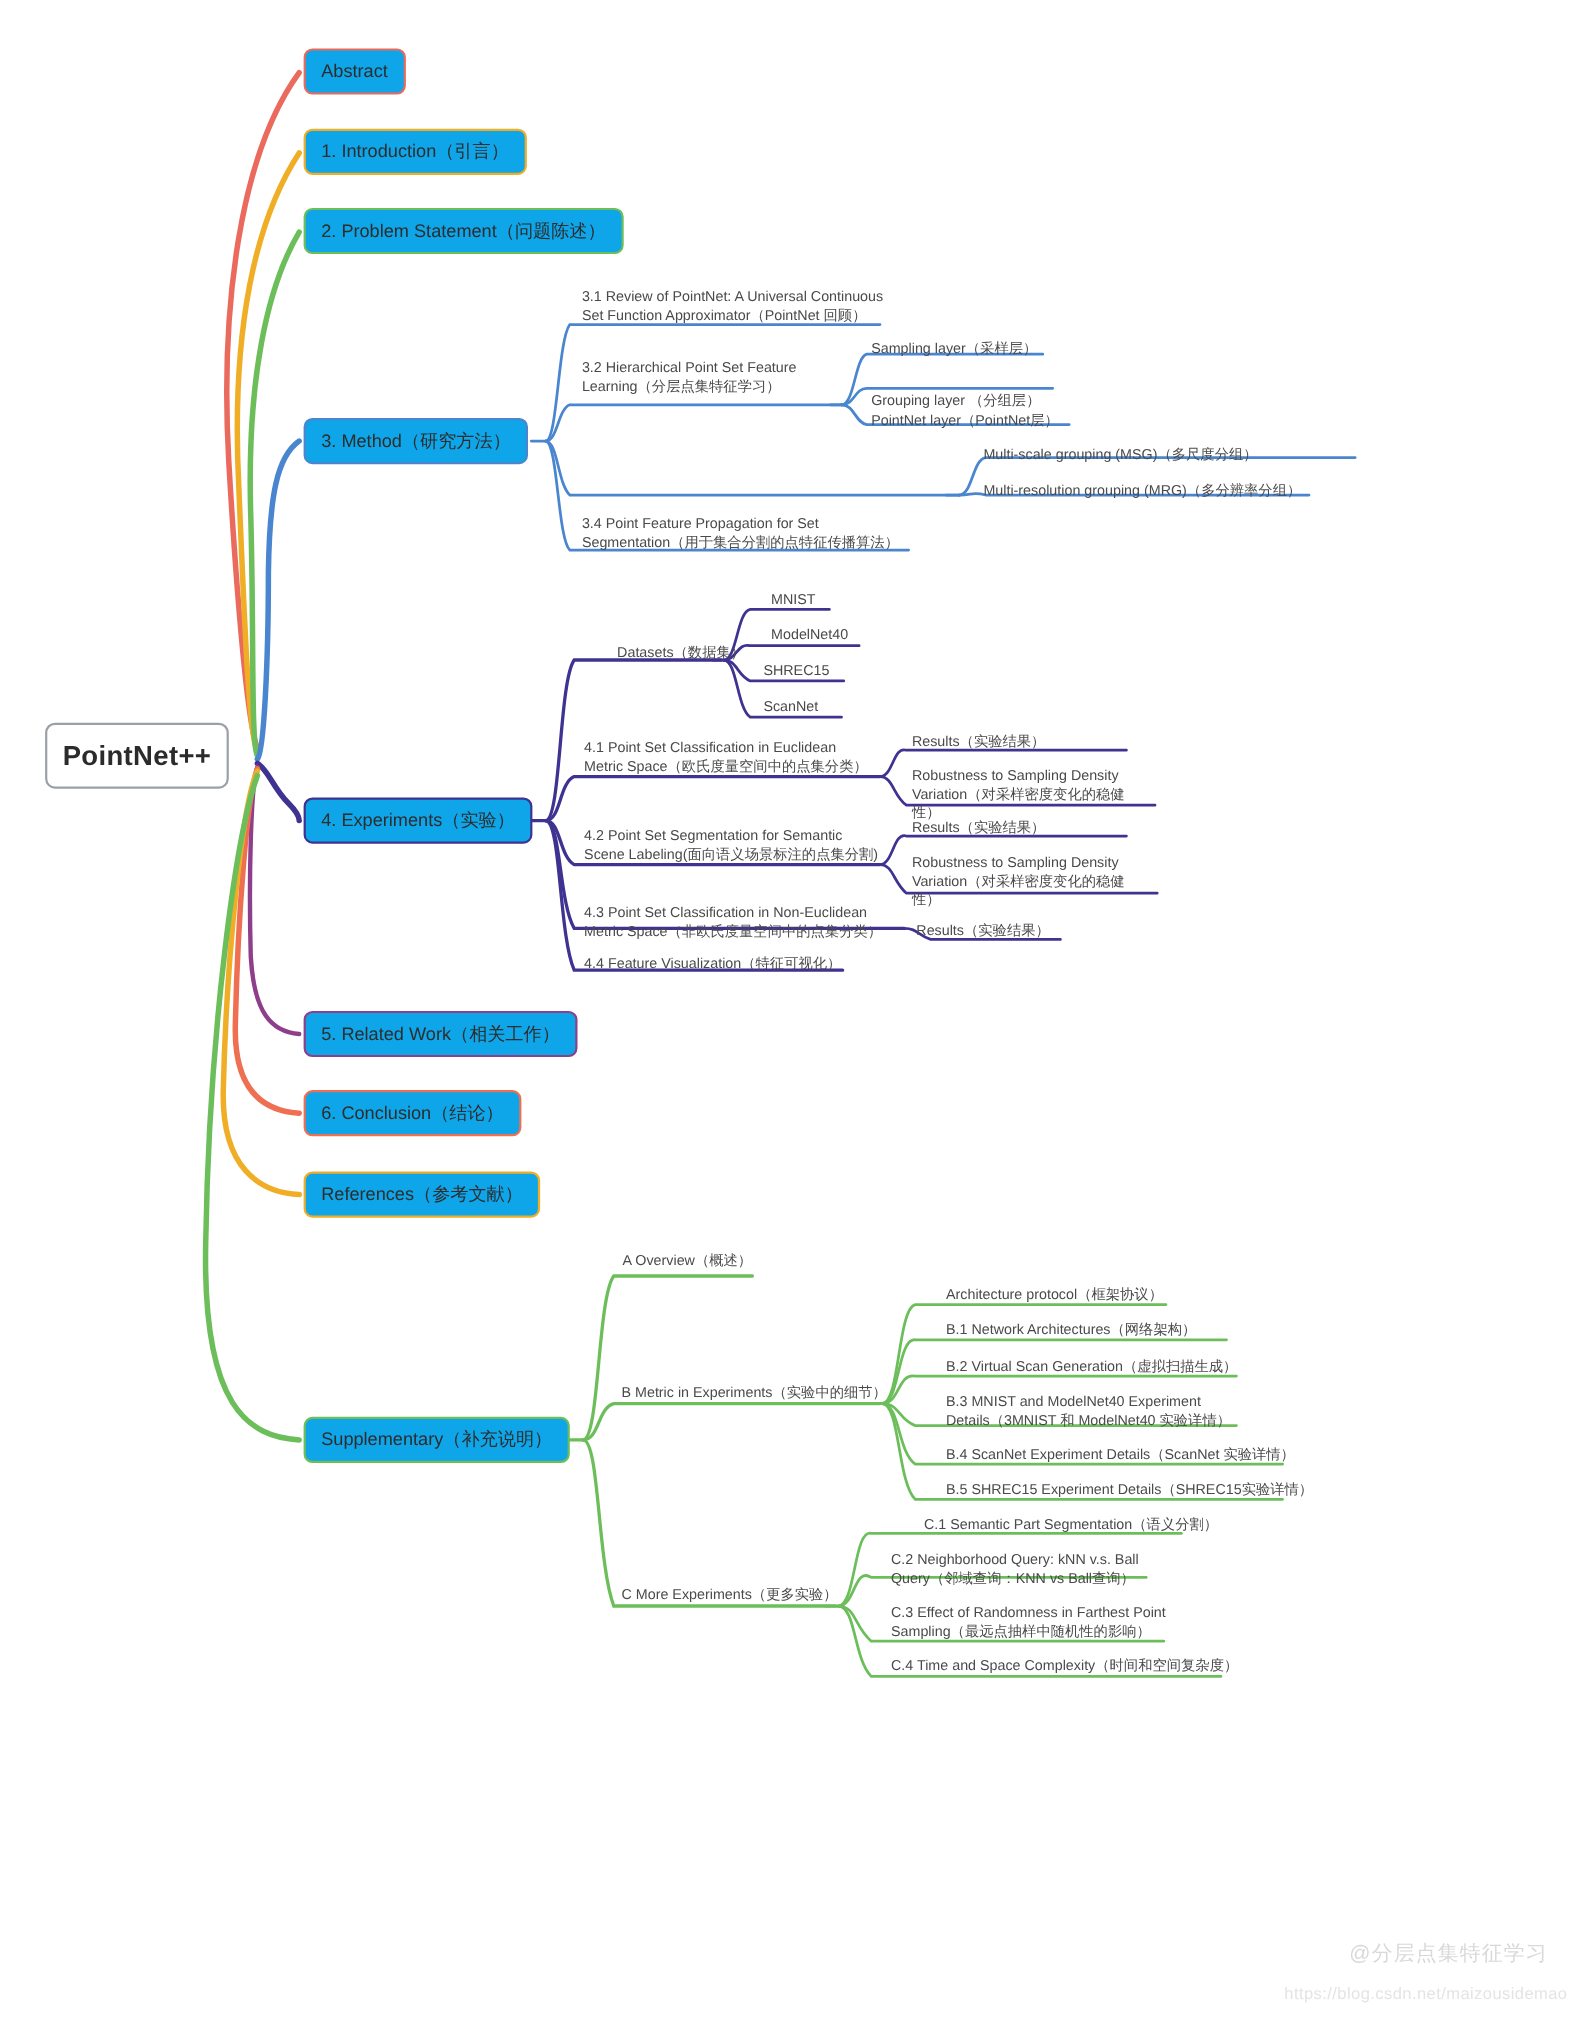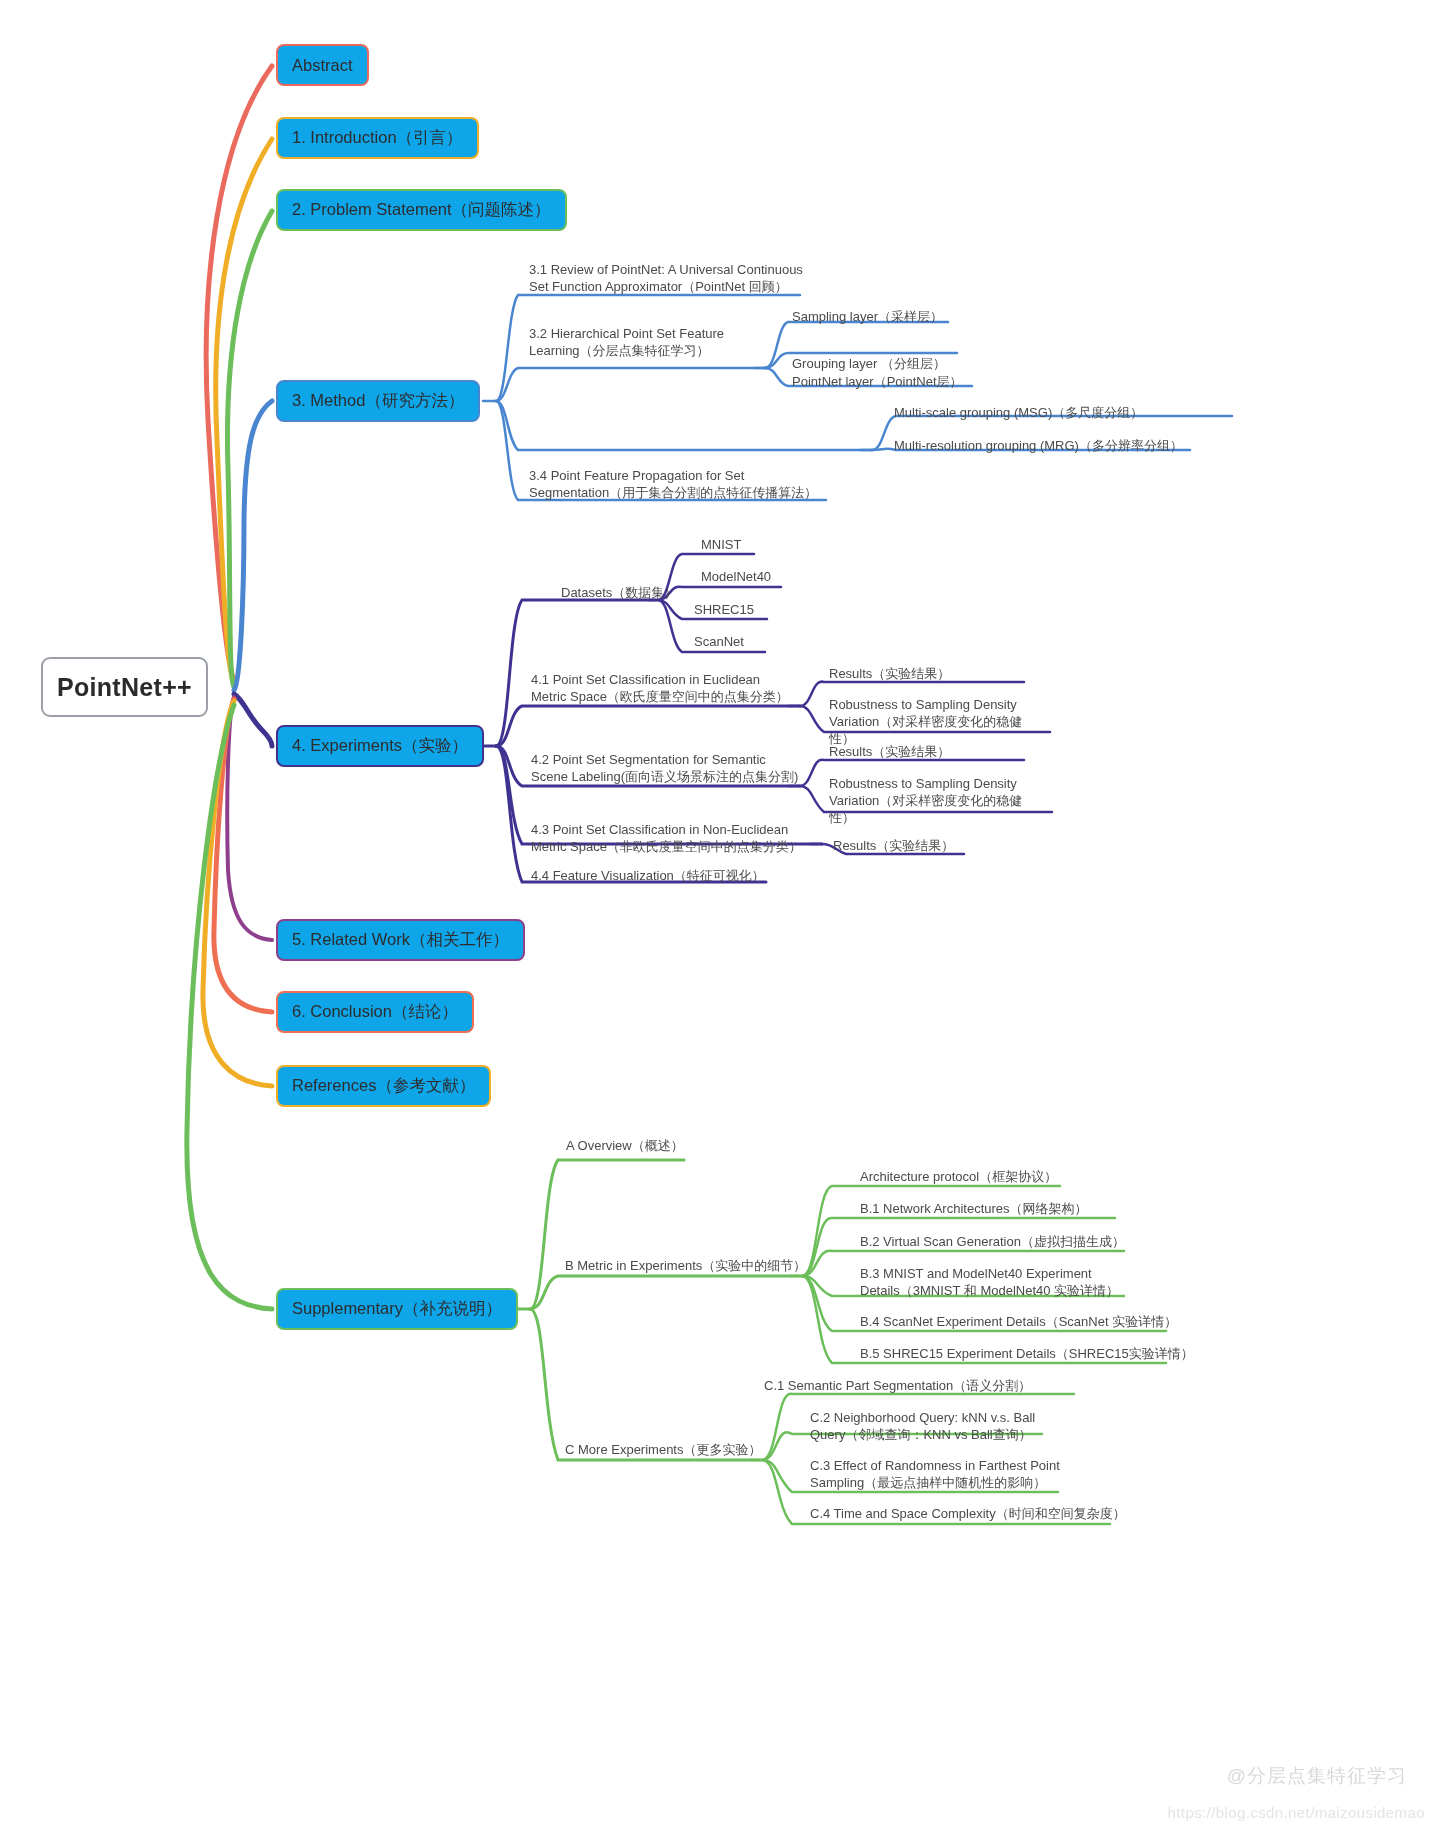--- a/index.html
+++ b/index.html
@@ -248,21 +248,21 @@
   <div class="leaf" style="left:565px; top:1441px;">C More Experiments（更多实验）</div>
 
   <div class="leaf" style="left:860px; top:1168px;">Architecture protocol（框架协议）</div>
   <div class="leaf" style="left:860px; top:1200px;">B.1 Network Architectures（网络架构）</div>
   <div class="leaf" style="left:860px; top:1233px;">B.2 Virtual Scan Generation（虚拟扫描生成）</div>
   <div class="leaf" style="left:860px; top:1265px; width:270px;">B.3 MNIST and ModelNet40 Experiment
 Details（3MNIST 和 ModelNet40 实验详情）</div>
   <div class="leaf" style="left:860px; top:1313px;">B.4 ScanNet Experiment Details（ScanNet 实验详情）</div>
   <div class="leaf" style="left:860px; top:1345px;">B.5 SHREC15 Experiment Details（SHREC15实验详情）</div>
 
-  <div class="leaf" style="left:764px; top:1377px;">C.1 Semantic Part Segmentation（语义分割）</div>
+  <div class="leaf" style="left:840px; top:1377px;">C.1 Semantic Part Segmentation（语义分割）</div>
   <div class="leaf" style="left:810px; top:1409px; width:235px;">C.2 Neighborhood Query: kNN v.s. Ball
 Query（邻域查询：KNN vs Ball查询）</div>
   <div class="leaf" style="left:810px; top:1457px; width:250px;">C.3 Effect of Randomness in Farthest Point
 Sampling（最远点抽样中随机性的影响）</div>
   <div class="leaf" style="left:810px; top:1505px;">C.4 Time and Space Complexity（时间和空间复杂度）</div>
 
   <div class="wm1">@分层点集特征学习</div>
   <div class="wm2">https://blog.csdn.net/maizousidemao</div>
 
 </div>

